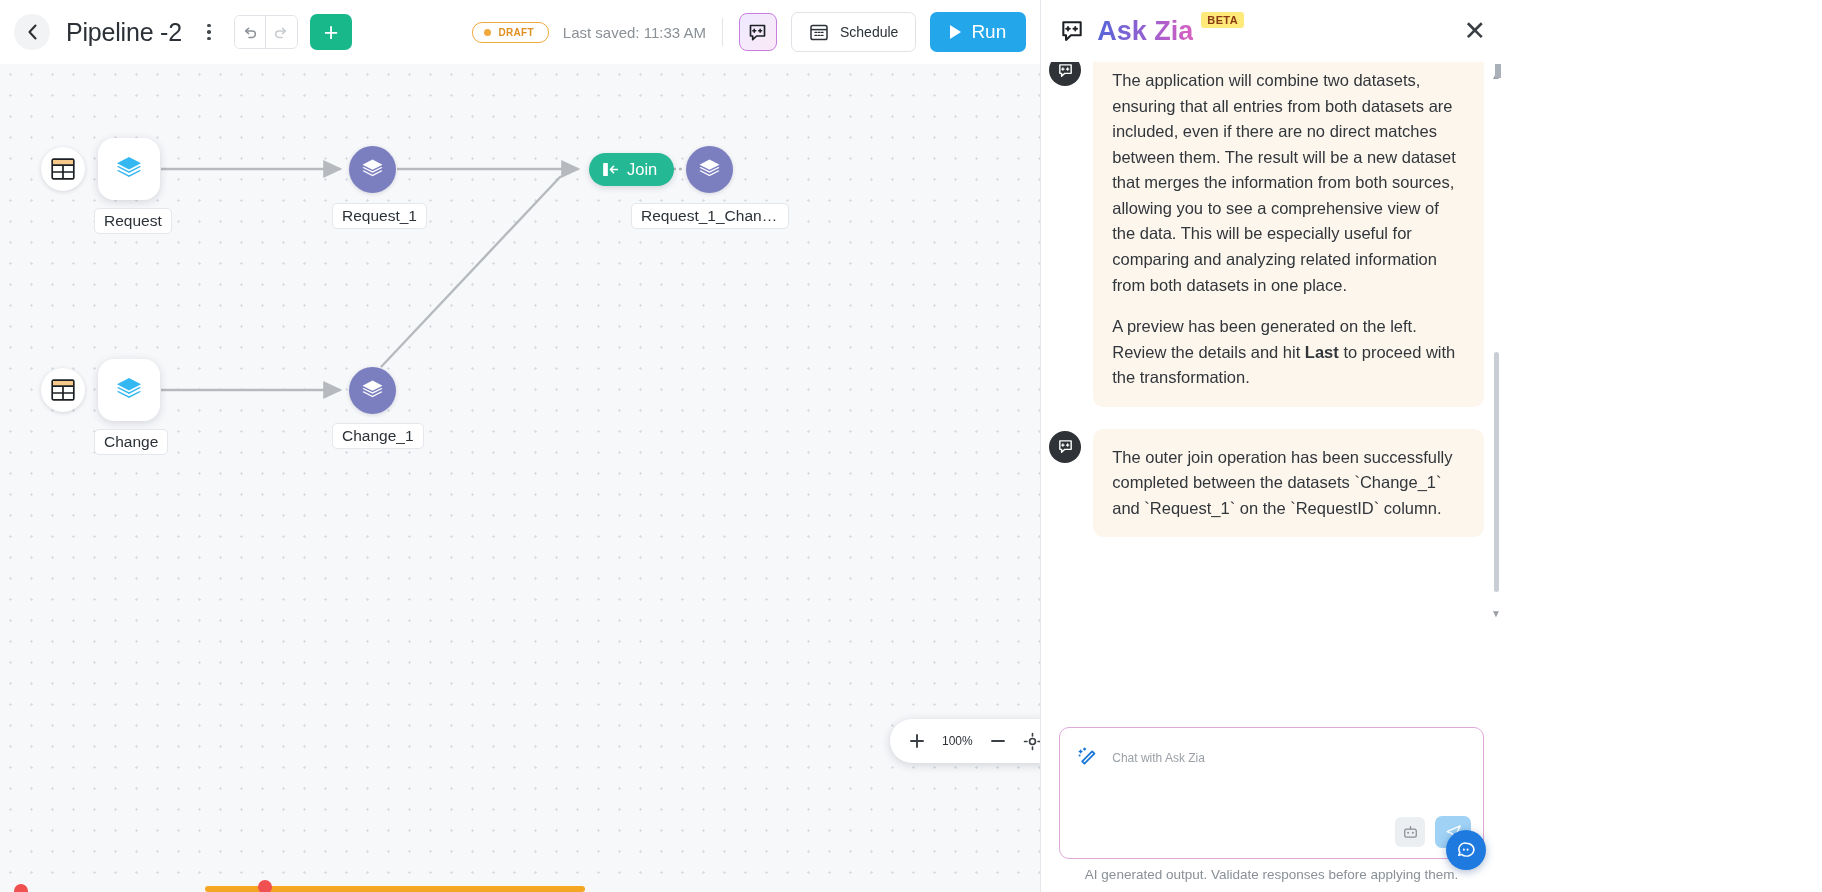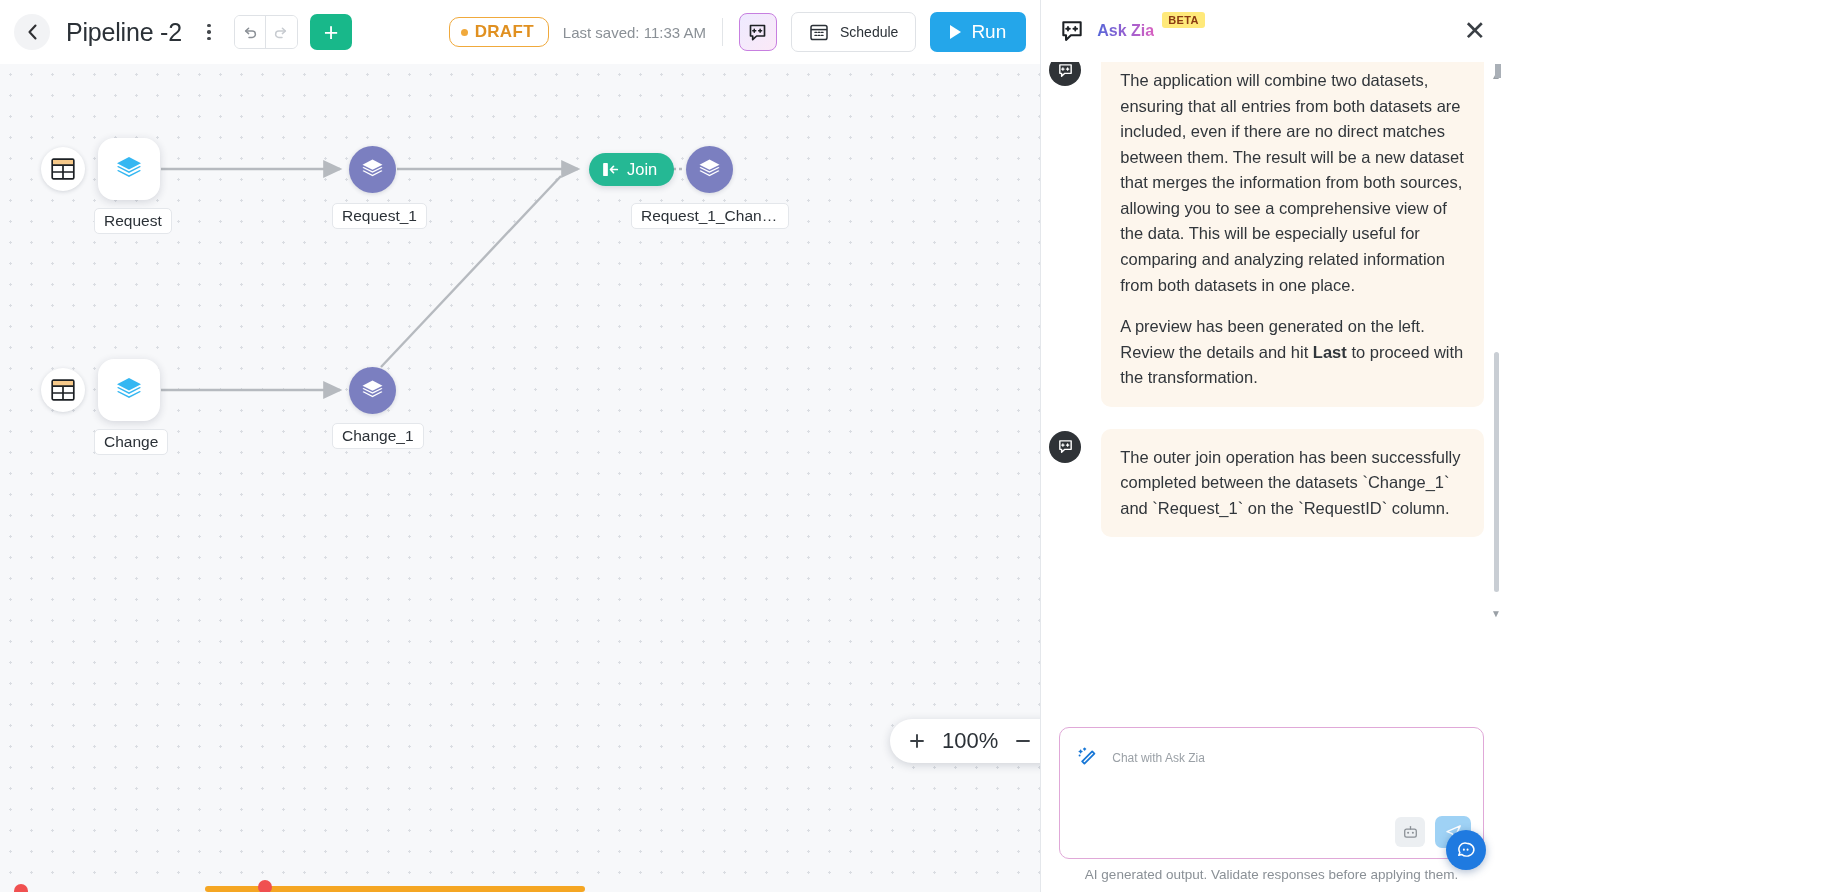--- a/index.html
+++ b/index.html
@@ -49,21 +49,21 @@
     margin-left: 12px; width: 42px; height: 36px; border-radius: 7px;
     background: #18b88a; color: #fff; display: flex; align-items: center; justify-content: center;
     font-size: 25px; font-weight: 300; cursor: pointer; flex: none; line-height: 1;
   }
 
   .top-right { margin-left: auto; display: flex; align-items: center; gap: 0; }
 
   .draft-badge {
     display: flex; align-items: center; gap: 7px;
     border: 1px solid #f0a93c; color: #e09020; border-radius: 10px;
-    padding: 4px 14px 4px 11px; font-size: 17px; font-weight: 700; letter-spacing: 0.3px;
+    padding: 4px 14px 4px 11px; font-size: 10px; font-weight: 700; letter-spacing: 0.3px;
   }
   .draft-dot { width: 7px; height: 7px; border-radius: 50%; background: #f0a93c; display: block; }
 
   .last-saved { margin-left: 14px; font-size: 15px; color: #8a9096; white-space: nowrap; }
 
   .divider-v { width: 1px; height: 28px; background: #e2e5e8; margin: 0 16px; }
 
   .zia-toggle {
     width: 38px; height: 38px; border-radius: 8px;
     background: linear-gradient(135deg,#eeeaff,#fbe9f7);
@@ -121,43 +121,43 @@
     position: absolute; background: #fff; border: 1px solid #e4e7eb; border-radius: 5px;
     padding: 3px 9px; font-size: 15.5px; color: #2b3137; white-space: nowrap;
     max-width: 160px; overflow: hidden; text-overflow: ellipsis;
   }
 
   .zoom-bar {
     position: absolute; left: 890px; top: 655px;
     height: 44px; border-radius: 22px; background: #fff;
     box-shadow: 0 2px 10px rgba(30,40,60,.18);
     display: flex; align-items: center; gap: 16px; padding: 0 18px;
-    font-size: 22px; color: #2b3137;
+    font-size: 12px; color: #2b3137;
   }
   .zb-ico { cursor: pointer; color: #3a3f45; display:flex; align-items:center; }
 
   
   .zia { width: 560px; height: 892px; background: #fff; border-left: 1px solid #e4e7eb;
          display: flex; flex-direction: column; position: relative; }
   .zia-head { height: 62px; display: flex; align-items: center; padding: 0 16px; flex: none; }
   .zia-avatar-head { width: 30px; height: 30px; display:flex; align-items:center; justify-content:center; }
   .zia-title {
-    margin-left: 10px; font-size: 16px; font-weight: 700;
+    margin-left: 10px; font-size: 27px; font-weight: 700;
     background: linear-gradient(90deg,#5566d8 0%, #9b5fd0 55%, #d860c0 100%);
     -webkit-background-clip: text; background-clip: text; color: transparent;
   }
   .beta {
     margin-left: 8px; align-self: flex-start; margin-top: 12px;
     background: #ffe97a; color: #8a3a12; font-size: 11px; font-weight: 700;
     padding: 2px 6px; border-radius: 3px; letter-spacing: .4px;
   }
   .zia-close { margin-left: auto; font-size: 27px; color: #3a3f45; cursor: pointer; line-height: 1; font-weight: 300; }
 
   .zia-scroll { flex: 1; overflow: hidden; position: relative; padding: 0 18px 0 8px; }
-  .msg-row { display: flex; gap: 20px; margin-bottom: 22px; align-items: flex-start; }
+  .msg-row { display: flex; gap: 12px; margin-bottom: 22px; align-items: flex-start; }
   .zia-avatar {
     width: 32px; height: 32px; border-radius: 50%; background: #2f3337; flex: none;
     display: flex; align-items: center; justify-content: center; margin-top: 2px;
   }
   .bubble {
     background: #fdf6ed; border-radius: 10px; padding: 16px 19px;
     font-size: 16.5px; line-height: 1.55; color: #31363b; flex: 1;
   }
   .bubble p + p { margin-top: 16px; }
   .bubble b { font-weight: 700; }

